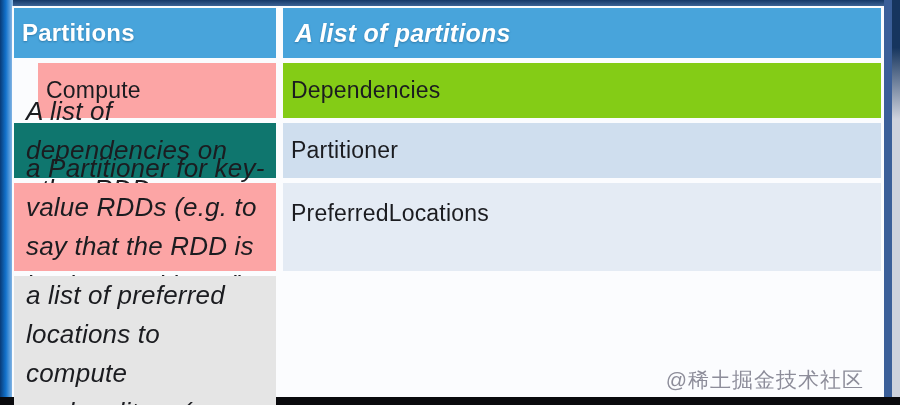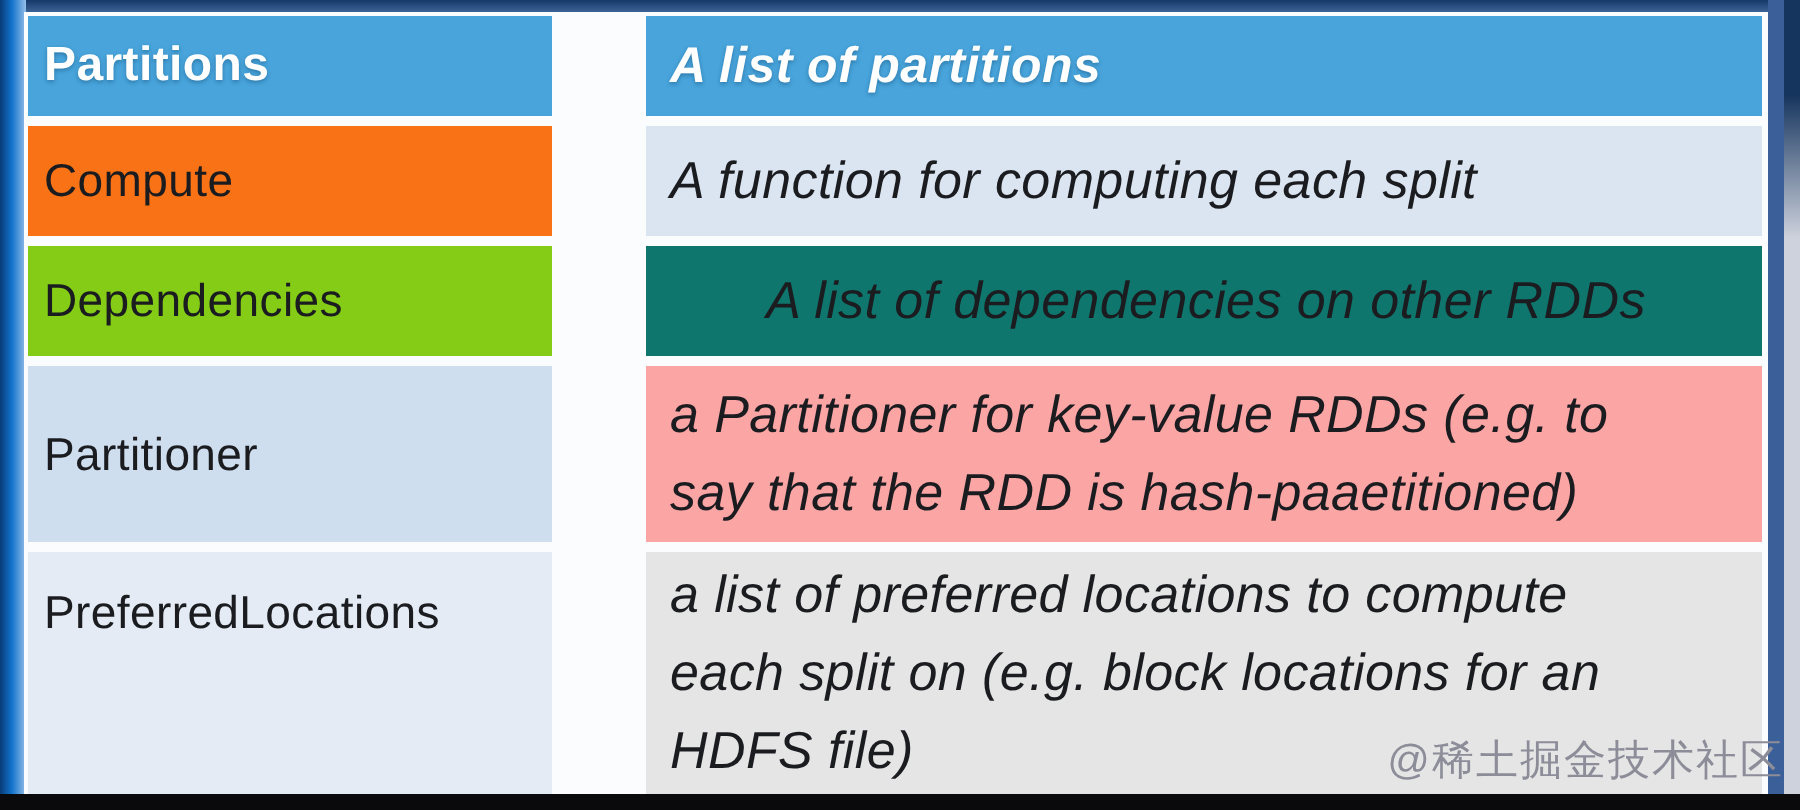--- a/index.html
+++ b/index.html
@@ -46,29 +46,28 @@
     padding: 0 6px 0 8px;
     letter-spacing: 0.2px;
   }
   .cell.val {
     font-size: 26px;
     font-style: italic;
     line-height: 39px;
     padding: 0 10px 0 12px;
     white-space: pre-line;
     letter-spacing: 0.2px;
-    margin-left: 40px;
   }
   .cell.multiline { align-items: center; }
   .hcell { color: #ffffff !important; text-shadow: 0 1px 2px rgba(15,70,110,.45); }
   .hcell.key { font-weight: 700; font-size: 24px; font-style: normal; }
   .hcell.val { font-weight: 700; font-size: 25px; font-style: italic; line-height: 1.2; }
 
   .watermark {
-    position: absolute; right: 8px; bottom: 11px;
+    position: absolute; right: 36px; bottom: 11px;
     font-size: 21px; letter-spacing: 1px;
     user-select: none;
   }
 </style>
 </head>
 <body>
 
 <div class="stage">
 
   <div class="edge edge-top" style="background-color: rgb(29, 74, 133);"></div>
@@ -79,25 +78,22 @@
 
   <div class="table" style="background-color: rgb(251, 252, 254);">
 
     <div class="cell hcell key" style="background-color: rgb(72, 164, 219);">
       <span>Partitions</span>
     </div>
     <div class="cell hcell val" style="background-color: rgb(72, 164, 219);">
       <span>A list of partitions</span>
     </div>
 
-    <div class="cell key" style="background-color: #f97316;">
+    <div class="cell key" style="background-color: #fca5a5; margin-left: 24px;">
       <span>Compute</span>
-    </div>
-    <div class="cell val" style="background-color: rgb(219, 229, 242);">
-      <span>A function for computing each split</span>
     </div>
 
     <div class="cell key" style="background-color: #84cc16;">
       <span>Dependencies</span>
     </div>
     <div class="cell val" style="background-color: #0f766e; justify-content: center;">
       <span>A list of dependencies on other RDDs</span>
     </div>
 
     <div class="cell key" style="background-color: rgb(207, 222, 238);">

